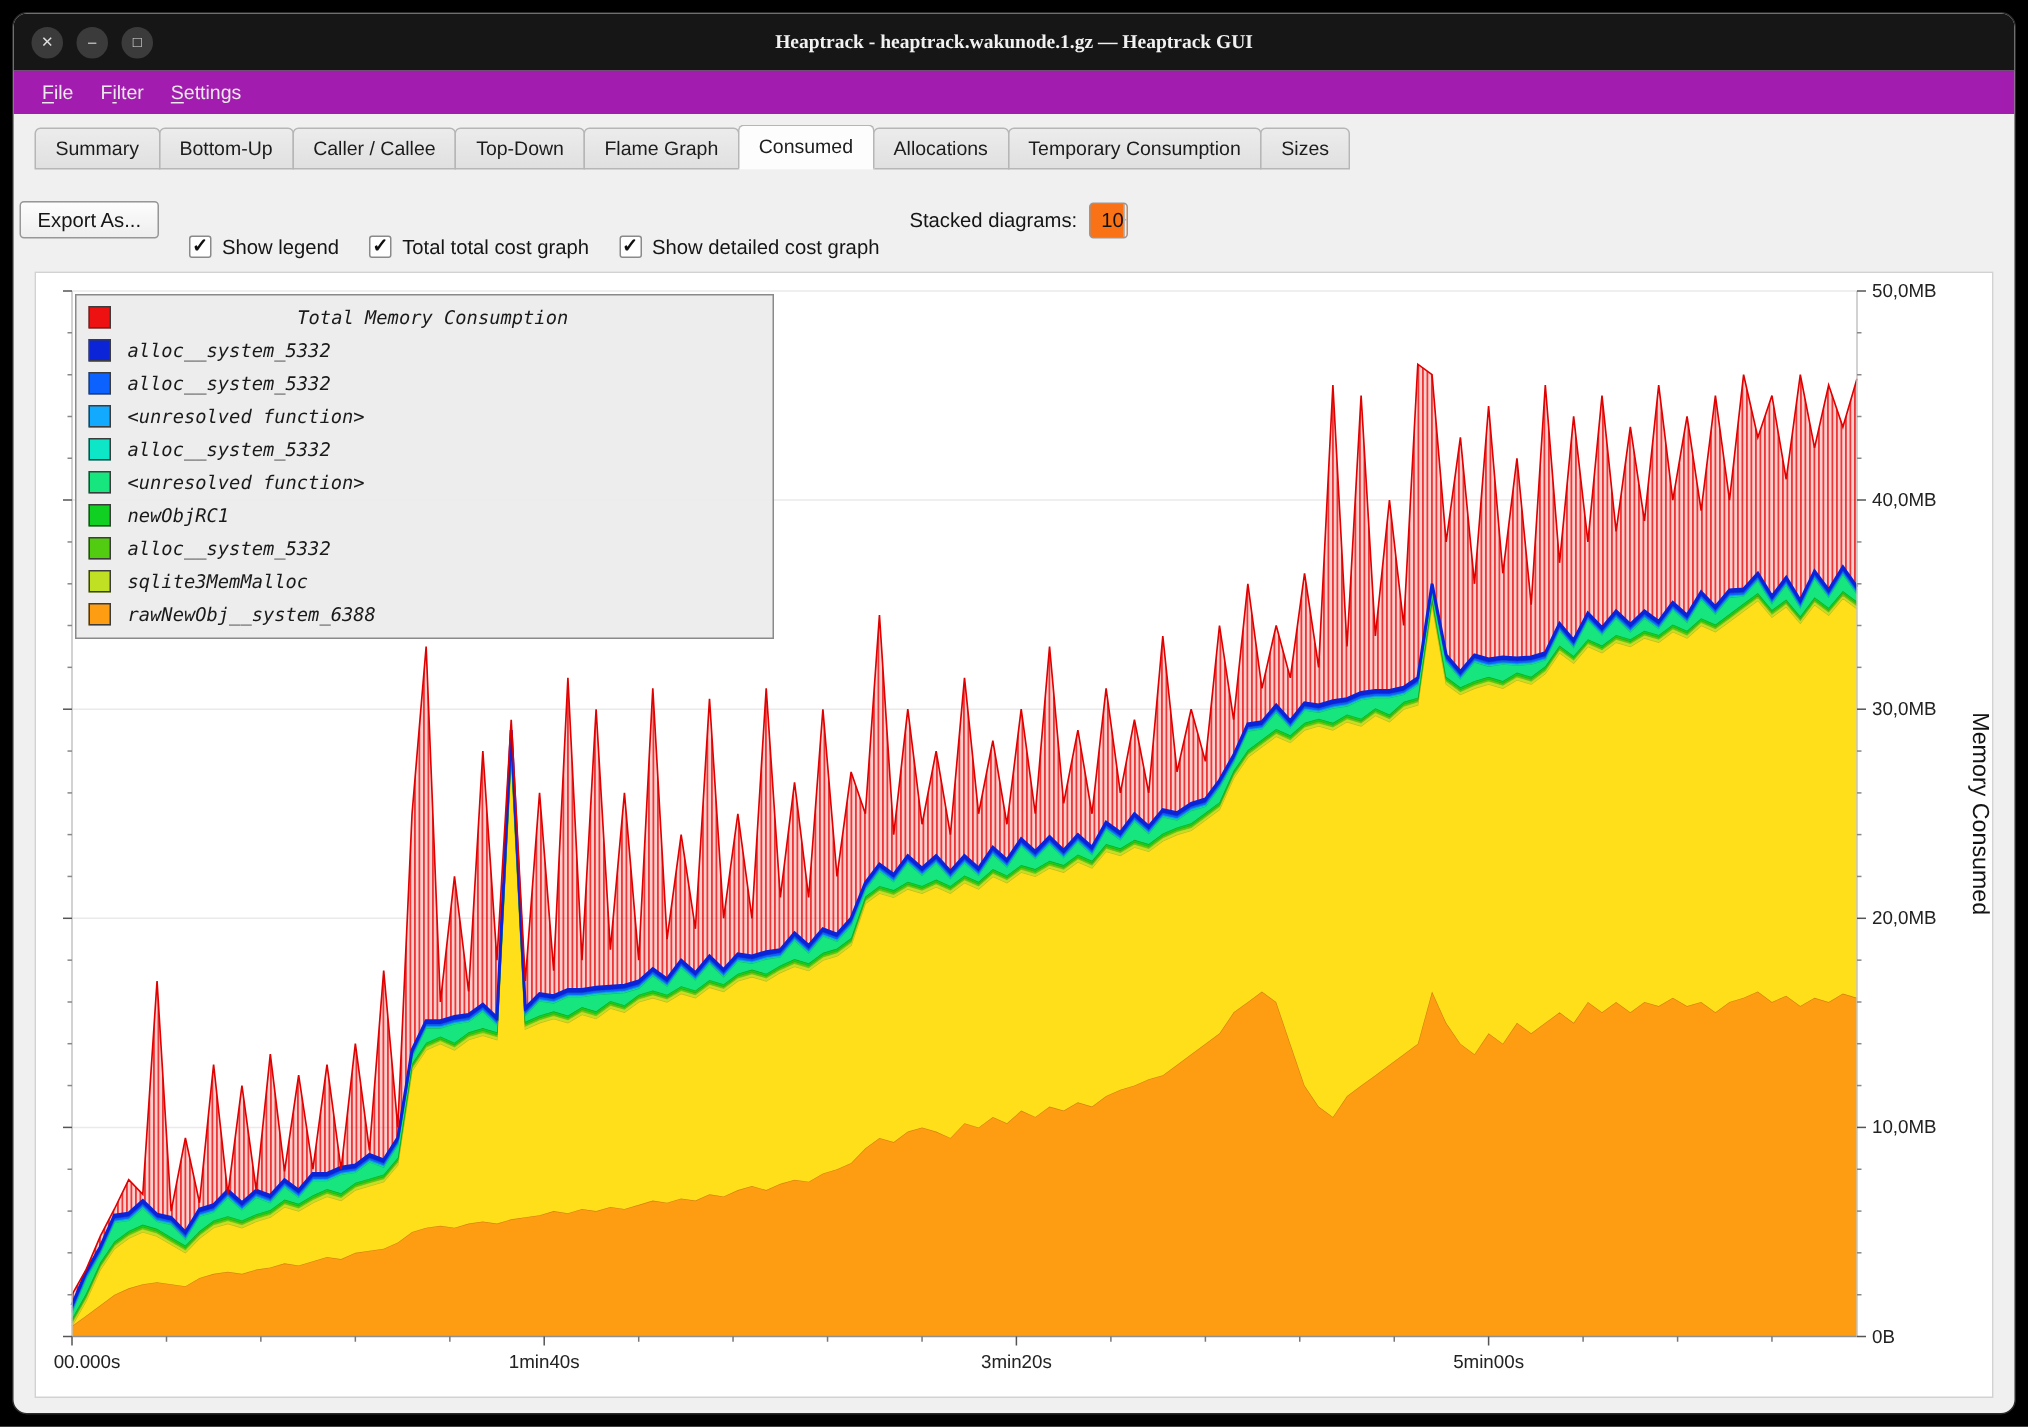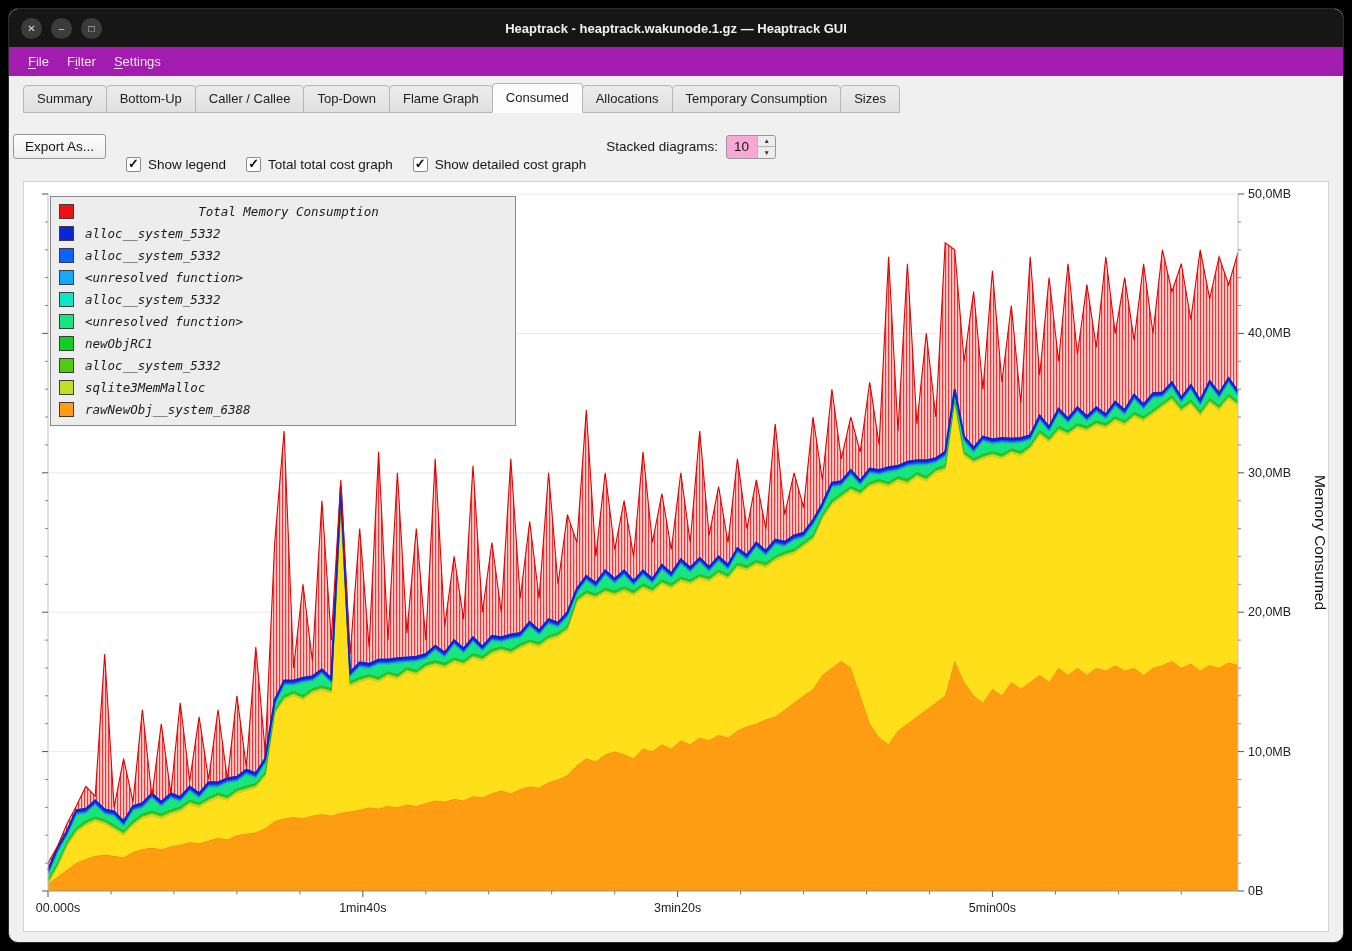--- a/index.html
+++ b/index.html
@@ -9,21 +9,21 @@
   .window{width:100%;height:100%;box-sizing:border-box;border-radius:10px;overflow:hidden;
           display:flex;flex-direction:column;background:#f0f0f0;border:1px solid #2b2b2b;}
 
   
   .titlebar{flex:none;height:38px;background:#161616;position:relative;
             display:flex;align-items:center;padding:0 12px;}
   .winbtns{display:flex;gap:9px;z-index:2;}
   .winbtn{width:21px;height:21px;border-radius:50%;background:#3b3b3b;color:#dedede;
           display:flex;align-items:center;justify-content:center;font-size:10px;cursor:default;}
   .title{position:absolute;left:0;right:0;text-align:center;color:#f1f1f1;
-         font-size:13px;font-weight:bold;}
+         font-size:13px;font-weight:bold;font-family:Liberation Serif, serif;}
 
   
   .menubar{flex:none;height:29px;background:#a21caf;display:flex;align-items:center;
            padding-left:10px;color:#e9e9e9;font-size:13px;}
   .menu-item{padding:4px 9px;border-radius:3px;}
   .mn{text-decoration:underline;text-underline-offset:2px;}
 
   
   .tabbar{flex:none;display:flex;align-items:flex-end;padding:7px 14px 0 14px;}
   .tab{background:linear-gradient(#ececec,#e0e0e0);border:1px solid #b6b6b6;margin-right:-1px;
@@ -34,22 +34,22 @@
   
   .toolbar{flex:none;display:flex;align-items:center;gap:20px;padding:8px 4px 7px;font-size:13.5px;color:#151515;}
   .btn{font-family:inherit;font-size:13.5px;color:#151515;padding:4px 11px;border:1px solid #979797;
        border-radius:3px;background:linear-gradient(#fdfdfd,#eeeeee);}
   .cb-group{display:flex;align-items:center;gap:20px;}
   .cb-wrap{display:flex;align-items:flex-end;gap:7px;margin-top:36px;}
   .cb{width:15px;height:15px;box-sizing:border-box;border:1px solid #8a8a8a;border-radius:2px;
       background:#fff;display:inline-flex;align-items:center;justify-content:center;}
   .cb.checked::after{content:"✓";font-size:13px;font-weight:700;color:#101010;margin-top:-2px;}
   .spin-row{display:flex;align-items:center;gap:8px;}
-  .spin{display:flex;width:50px;height:24px;box-sizing:border-box;border:1px solid #979797;
-        border-radius:3px;background:#f9a8d4;overflow:hidden;}
+  .spin{display:flex;width:26px;height:24px;box-sizing:border-box;border:1px solid #979797;
+        border-radius:3px;background:#f97316;overflow:hidden;}
   .spin-val{flex:1;padding-left:7px;line-height:22px;font-size:13.5px;color:#111;}
   .spin-btns{width:17px;display:flex;flex-direction:column;border-left:1px solid #b5b5b5;}
   .spin-btn{flex:1;background:#ededed;display:flex;align-items:center;justify-content:center;
             color:#333;}
   .spin-btn+.spin-btn{border-top:1px solid #b5b5b5;}
   .spin-btn.up::before{content:"▲";font-size:6.5px;}
   .spin-btn.down::before{content:"▼";font-size:6.5px;}
 
   
   .chart-outer{flex:1;margin:2px 14px 10px;background:#fff;border:1px solid #d2d2d2;

